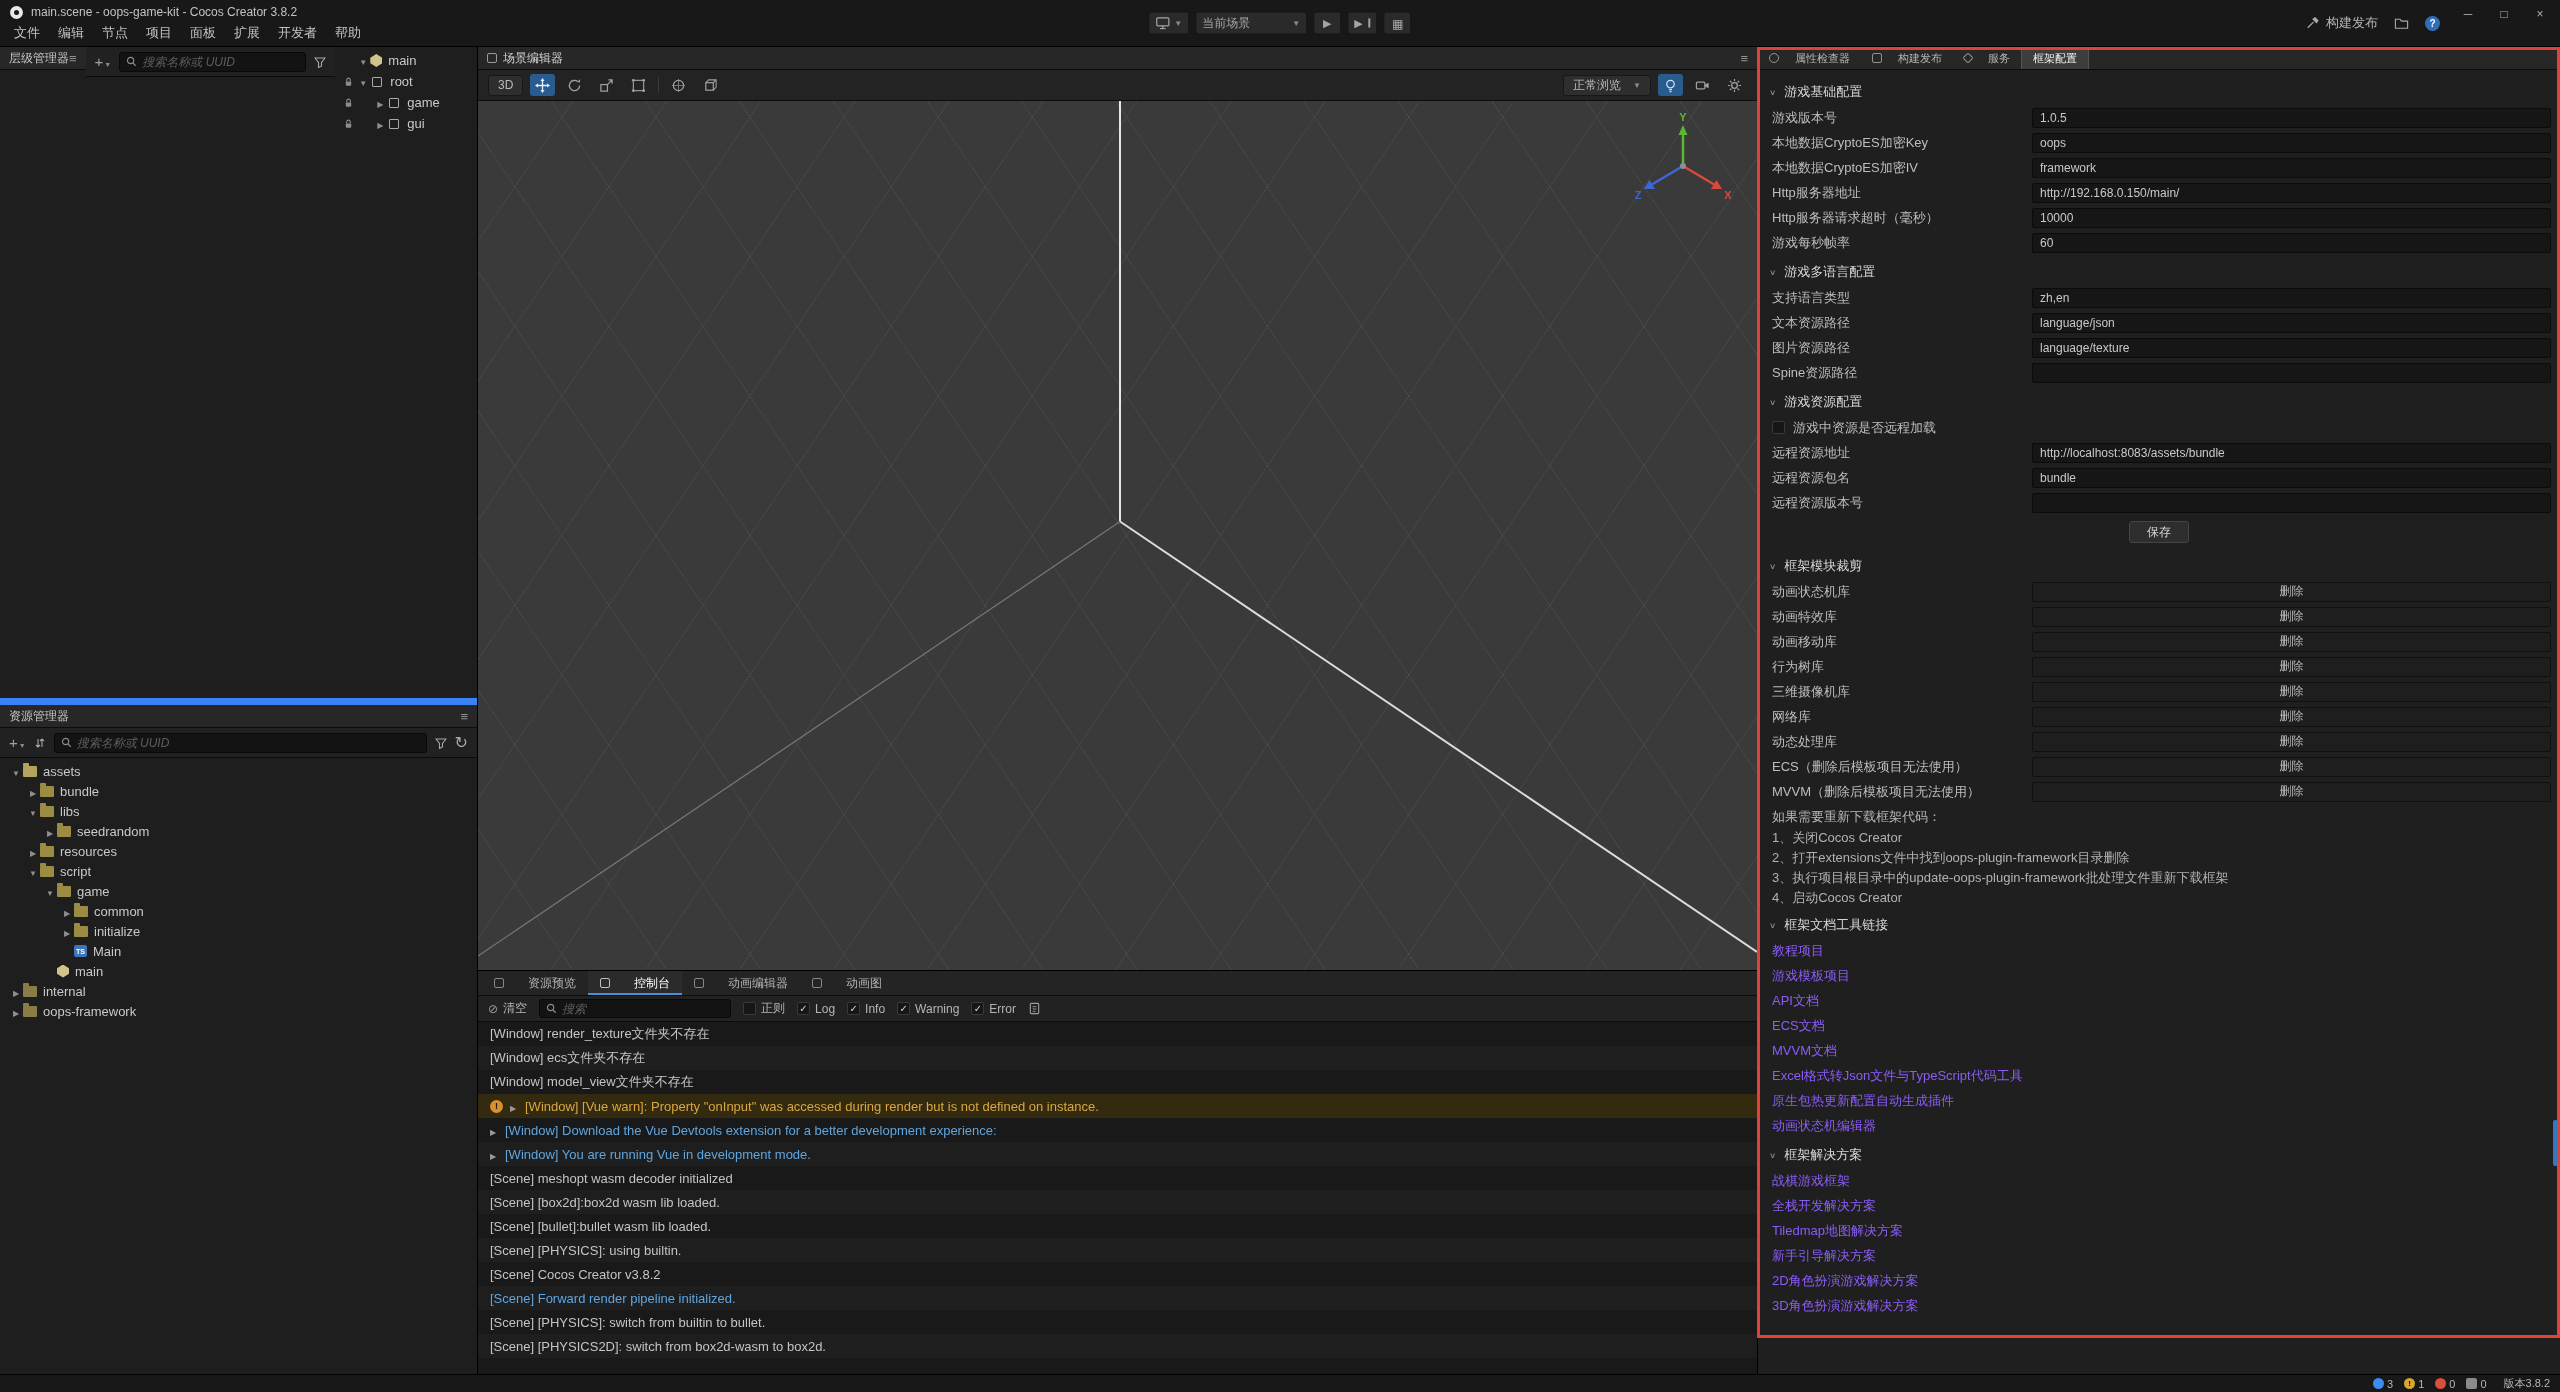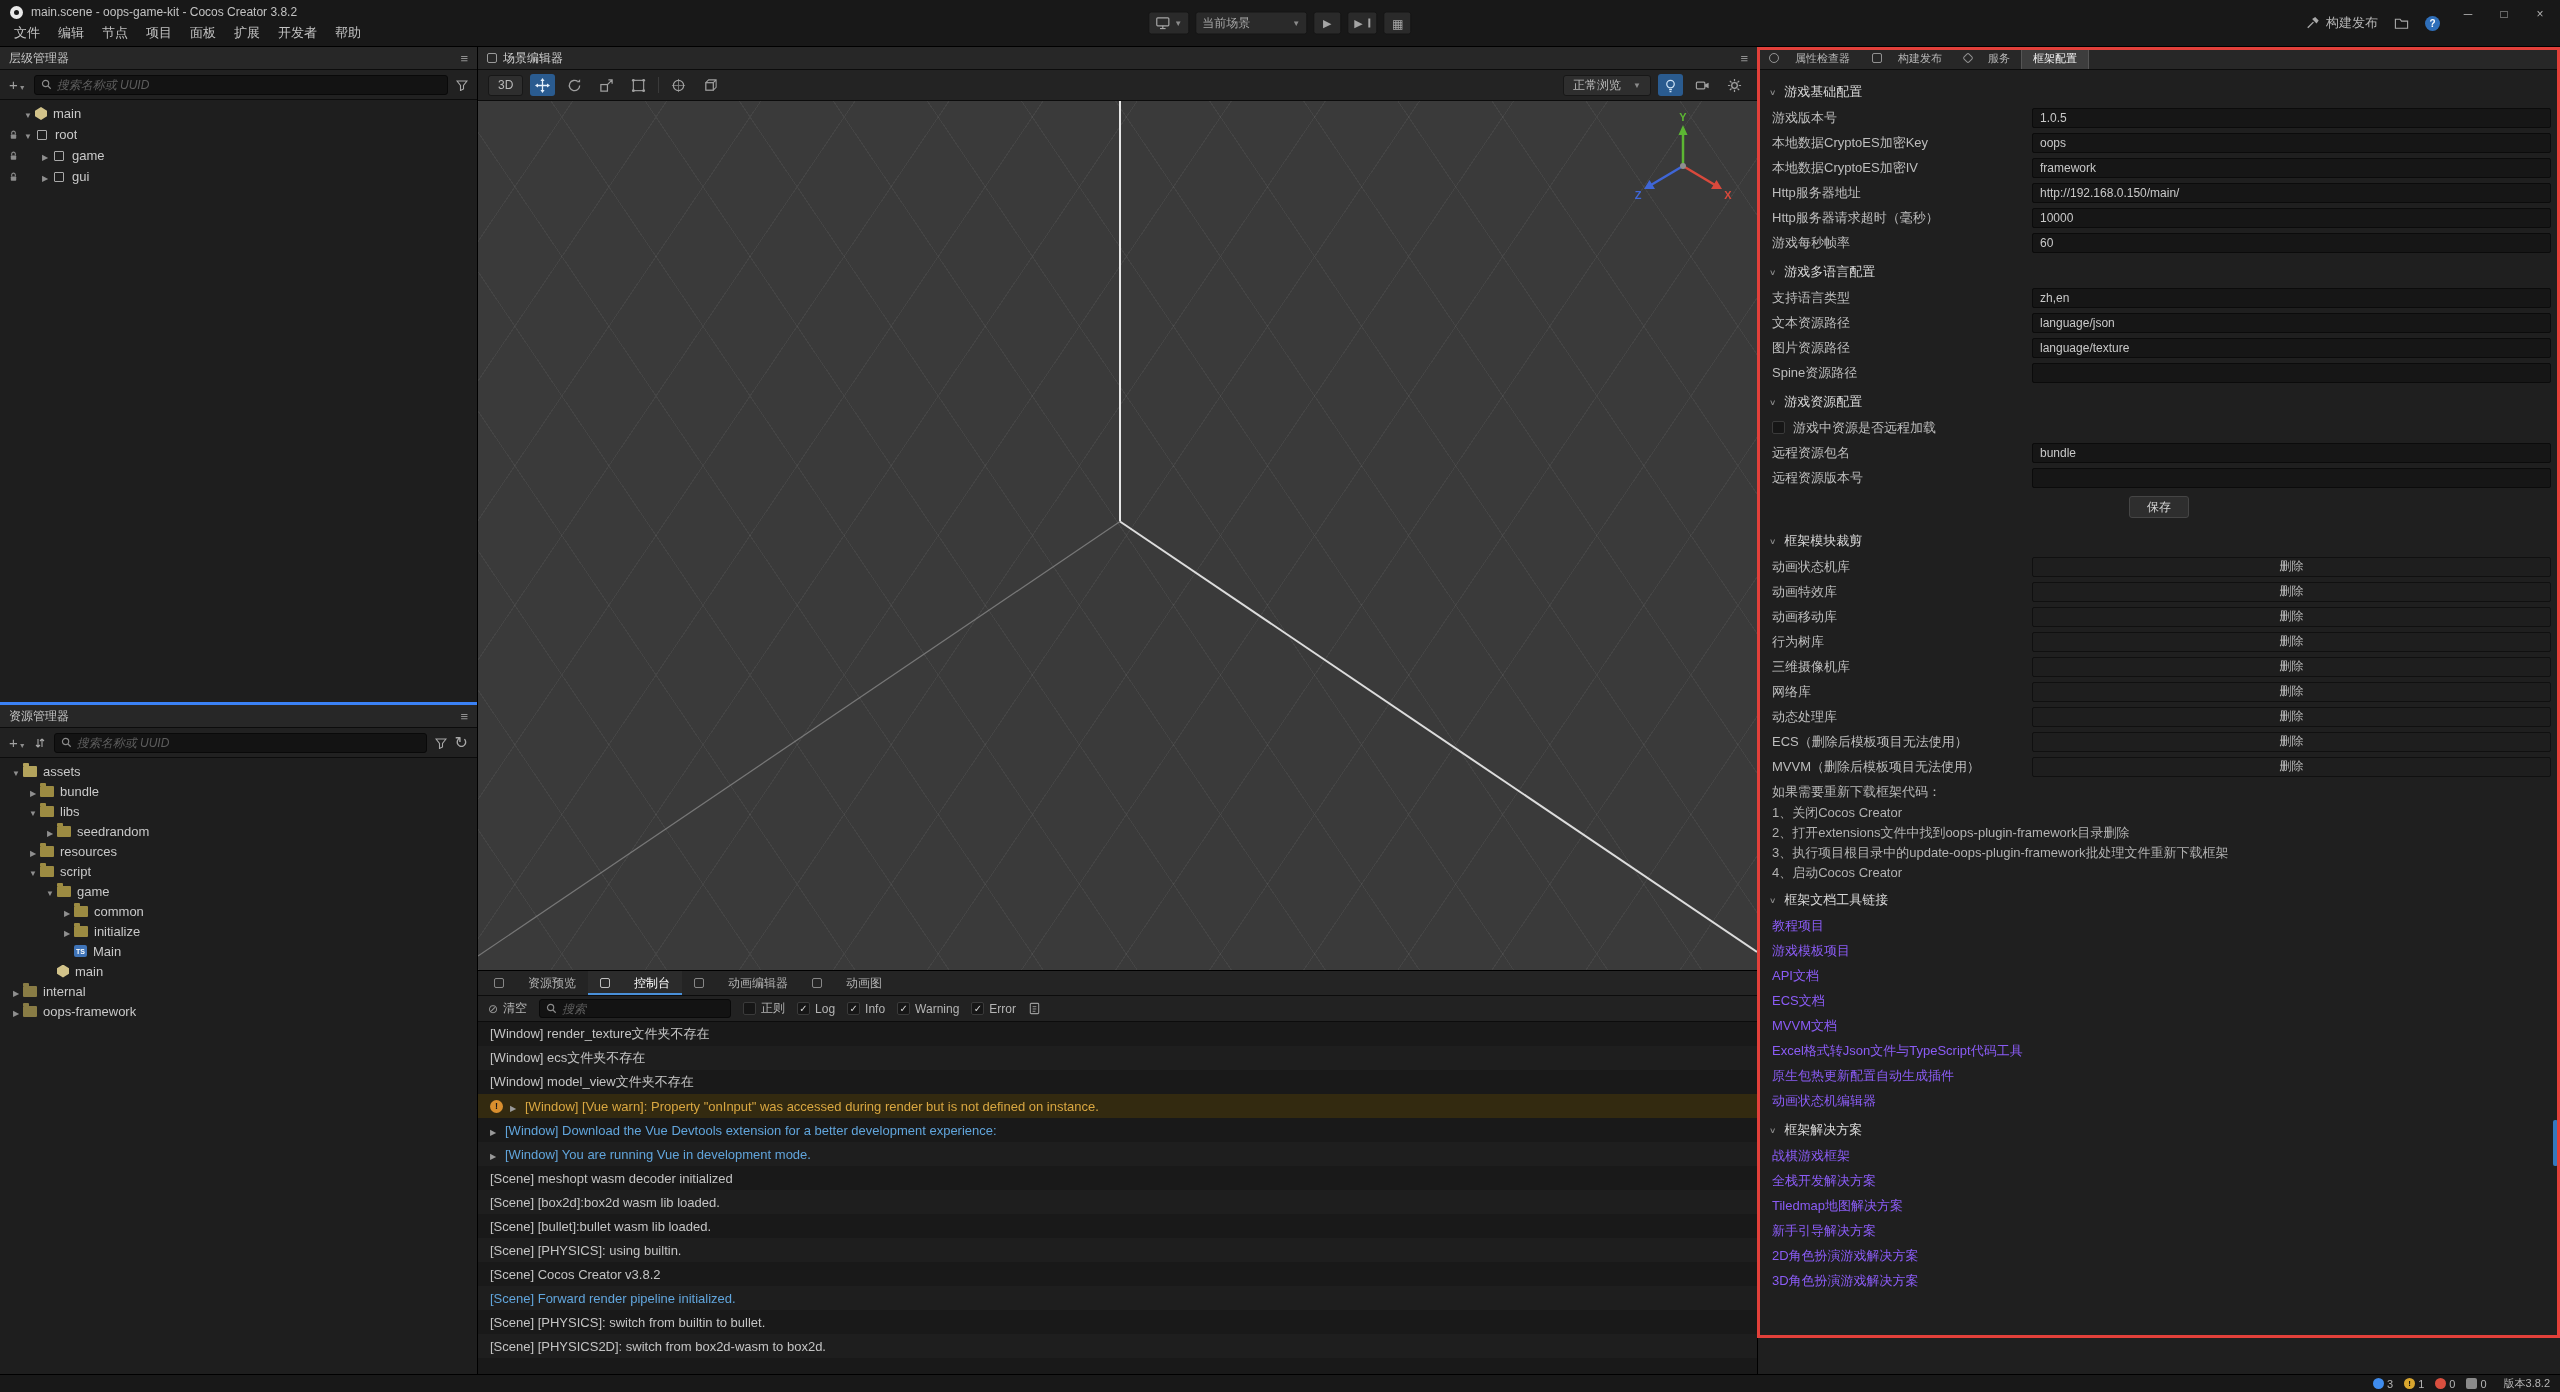--- a/index.html
+++ b/index.html
@@ -40,21 +40,21 @@
 .panel-header{height:23px;flex:none;display:flex;align-items:center;padding:0 9px;background:#272727;border-bottom:1px solid #0c0c0c;font-size:12px;color:#c6c6c6}
 .hamburger{margin-left:auto;color:#909090;font-size:13px}
 .panel-toolbar{height:30px;flex:none;display:flex;align-items:center;gap:8px;padding:0 9px;background:#212121;border-bottom:1px solid #0c0c0c;color:#979797}
 .plus-btn{display:flex;align-items:baseline;color:#a2a2a2;font-size:15px;gap:1px}
 .plus-btn .dd{font-size:7px}
 .searchbox{flex:1;height:20px;display:flex;align-items:center;gap:5px;background:#131313;border:1px solid #090909;border-radius:3px;padding:0 6px;color:#8a8a8a;min-width:0}
 .searchbox input{flex:1;min-width:0;background:transparent;border:0;outline:0;color:#c8c8c8;font-size:12px;font-style:italic;font-family:inherit}
 .searchbox input::placeholder{color:#5d5d5d;font-style:italic}
 
 
-.hierarchy{height:658px;flex:none;display:flex;flex-direction:column;border-bottom:3px solid #3b82f6}
+.hierarchy{height:658px;flex:none;display:flex;flex-direction:row;border-bottom:7px solid #3b82f6}
 .assets{flex:1;display:flex;flex-direction:column;min-height:0}
 .tree{flex:1;overflow:hidden;padding-top:3px}
 .tree-row{display:flex;align-items:center;height:21px;padding-left:5px;font-size:13px;color:#c9c9c9;white-space:nowrap}
 .assets .tree-row{height:20px;padding-left:9px}
 .lock{width:16px;flex:none;display:flex;justify-content:center;color:#8b8b8b}
 .lock[data-locked="false"]{visibility:hidden}
 .indent{flex:none;width:0}
 .indent[data-depth="1"]{width:17px}
 .indent[data-depth="2"]{width:34px}
 .indent[data-depth="3"]{width:51px}
@@ -763,20 +763,24 @@
         <div class="sec-h" data-name="section-resource-config">
           <span class="sec-chev" data-name="chevron-down-icon">∨</span>
           <span>游戏资源配置</span>
         </div>
         <div class="frow chk-row" data-name="remote-load-row">
           <span class="checkbox" data-name="remote-load-checkbox" data-checked="false"></span>
           <span class="chk-text">游戏中资源是否远程加载</span>
         </div>
         <div data-name="resource-config-fields">
 
+            <div class="frow" data-name="config-field-row">
+              <span class="flabel" data-name="field-label">远程资源地址</span>
+              <input class="finput" data-name="field-input" value="http://localhost:8083/assets/bundle" style="">
+            </div>
 
             <div class="frow" data-name="config-field-row">
               <span class="flabel" data-name="field-label">远程资源包名</span>
               <input class="finput" data-name="field-input" value="bundle" style="">
             </div>
 
             <div class="frow" data-name="config-field-row">
               <span class="flabel" data-name="field-label">远程资源版本号</span>
               <input class="finput" data-name="field-input" value="" style="">
             </div>

